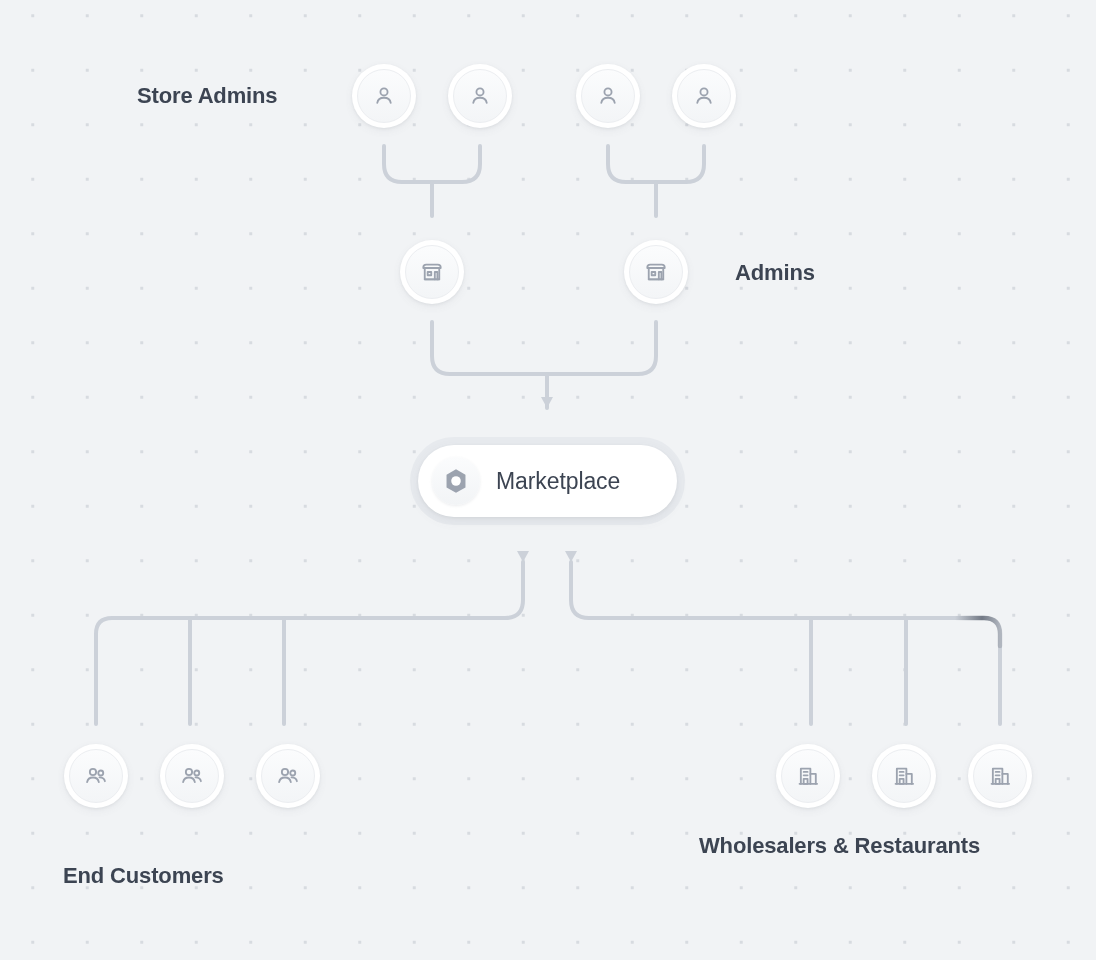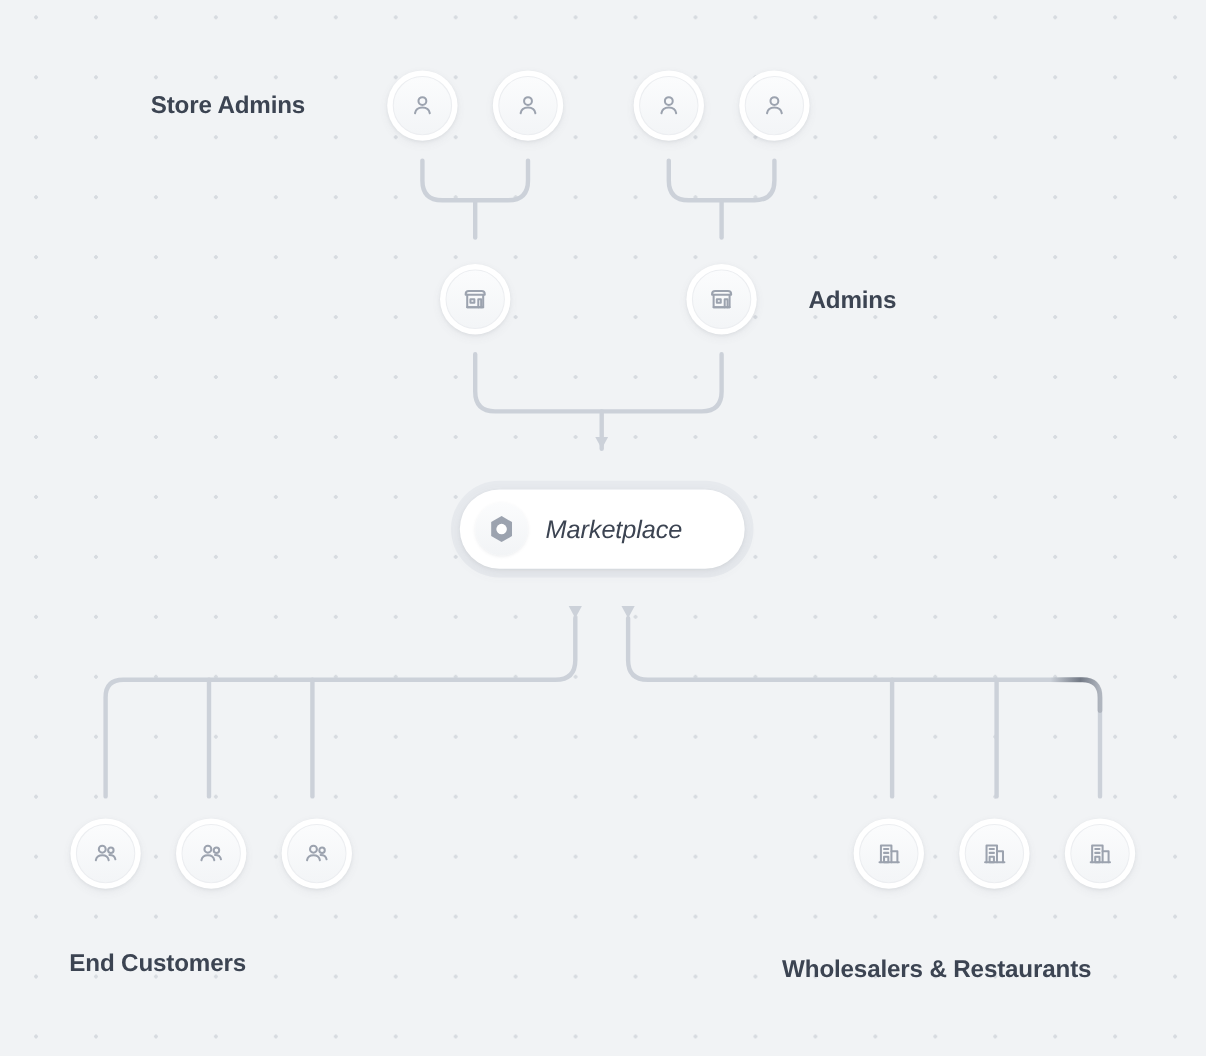--- a/index.html
+++ b/index.html
@@ -80,21 +80,20 @@
     position: absolute;
     left: 8px; top: 8px;
     width: 259px; height: 72px;
     border-radius: 36px;
     background: #ffffff;
     box-shadow: 0 1px 3px rgba(96,105,120,0.10),
                 0 4px 12px rgba(96,105,120,0.08);
     display: flex;
     align-items: center;
     box-sizing: border-box;
-    font-style: italic;
   }
   .mkt-logo {
     position: relative;
     margin-left: 14px;
     width: 48px; height: 48px;
     border-radius: 50%;
     background: linear-gradient(180deg, #fbfcfd 0%, #f2f4f6 100%);
     box-shadow: 0 1px 3px rgba(96,105,120,0.12);
     display: flex;
     align-items: center;
@@ -314,15 +313,15 @@
         <path d="M5.4,19.2 L5.4,5.2 L14.2,5.2 L14.2,19.2"></path>
         <path d="M14.2,10.1 L19.2,10.1 L19.2,19.2"></path>
         <path d="M4.2,19.2 L20.4,19.2"></path>
         <path d="M8,8.2 L11.6,8.2"></path>
         <path d="M8,11.4 L11.6,11.4"></path>
         <rect x="8" y="14.6" width="3.6" height="4.6"></rect>
       </svg>
     </span>
   </div>
 
-  <div class="grp-label" style="left:699px; top:868px;margin-left:12px;">Wholesalers &amp; Restaurants</div>
+  <div class="grp-label" style="left:699px; top:833px;">Wholesalers &amp; Restaurants</div>
 
 </div>
 
 </body></html>

